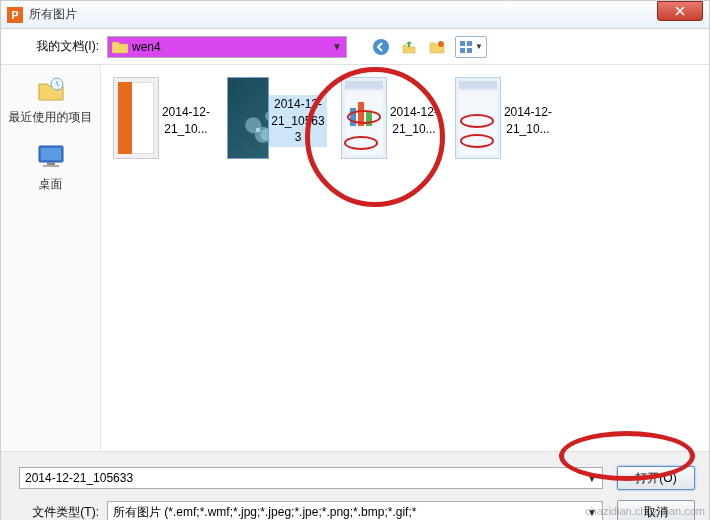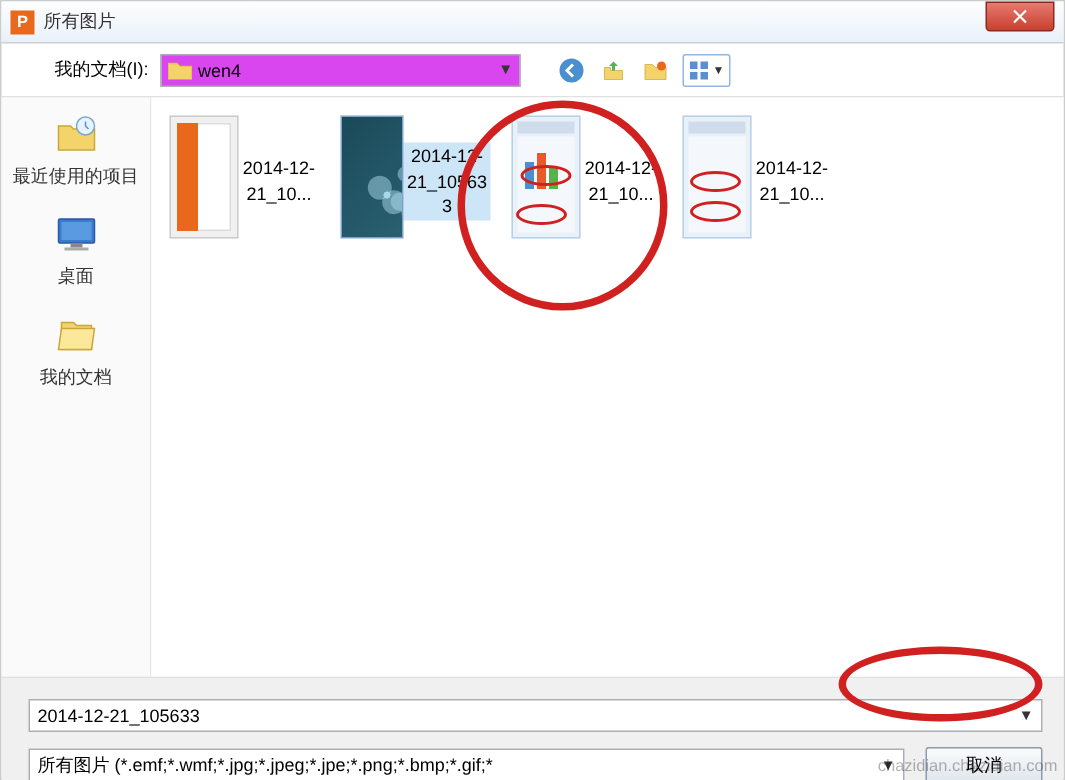--- a/index.html
+++ b/index.html
@@ -134,29 +134,20 @@
         <div class="sb-icon">
           <svg width="32" height="28" viewBox="0 0 32 28">
               <rect x="4" y="4" width="24" height="16" rx="1" fill="#3a7ad0" stroke="#2a5aa0"></rect>
               <rect x="6" y="6" width="20" height="12" fill="#5a9ae0"></rect>
               <rect x="12" y="20" width="8" height="3" fill="#888"></rect>
               <rect x="8" y="23" width="16" height="2" fill="#aaa"></rect>
             </svg>
         </div>
         <div class="sb-label">桌面</div>
       </div>
-      <div class="sb-item">
-        <div class="sb-icon">
-          <svg width="32" height="28" viewBox="0 0 32 28">
-              <path d="M6 6 L14 6 L16 8 L26 8 L26 24 L6 24 Z" fill="#f4d36a" stroke="#c9a839"></path>
-              <path d="M6 10 L28 10 L26 24 L4 24 Z" fill="#fce89a" stroke="#c9a839"></path>
-            </svg>
-        </div>
-        <div class="sb-label">我的文档</div>
-      </div>
     </div>
 
     <div class="filearea">
 
       <div class="file-item">
         <div class="thumb thumb-ppt"></div>
         <div class="flabel">2014-12-21_10...</div>
       </div>
 
       <div class="file-item selected">
@@ -194,22 +185,24 @@
       </div>
     </div>
   </div>
 
   <div class="bottom">
     <div class="brow">
       <div class="binput">
         <span>2014-12-21_105633</span>
         <span class="caret">▼</span>
       </div>
+      <div class="bbtn primary">打开(O)</div>
     </div>
     <div class="brow">
+      <div class="blabel">文件类型(T):</div>
       <div class="binput">
         <span>所有图片 (*.emf;*.wmf;*.jpg;*.jpeg;*.jpe;*.png;*.bmp;*.gif;*</span>
         <span class="caret">▼</span>
       </div>
       <div class="bbtn">取消</div>
     </div>
   </div>
 
   <div class="circle-mark circle-thumb"></div>
   <div class="circle-mark circle-btn"></div>

